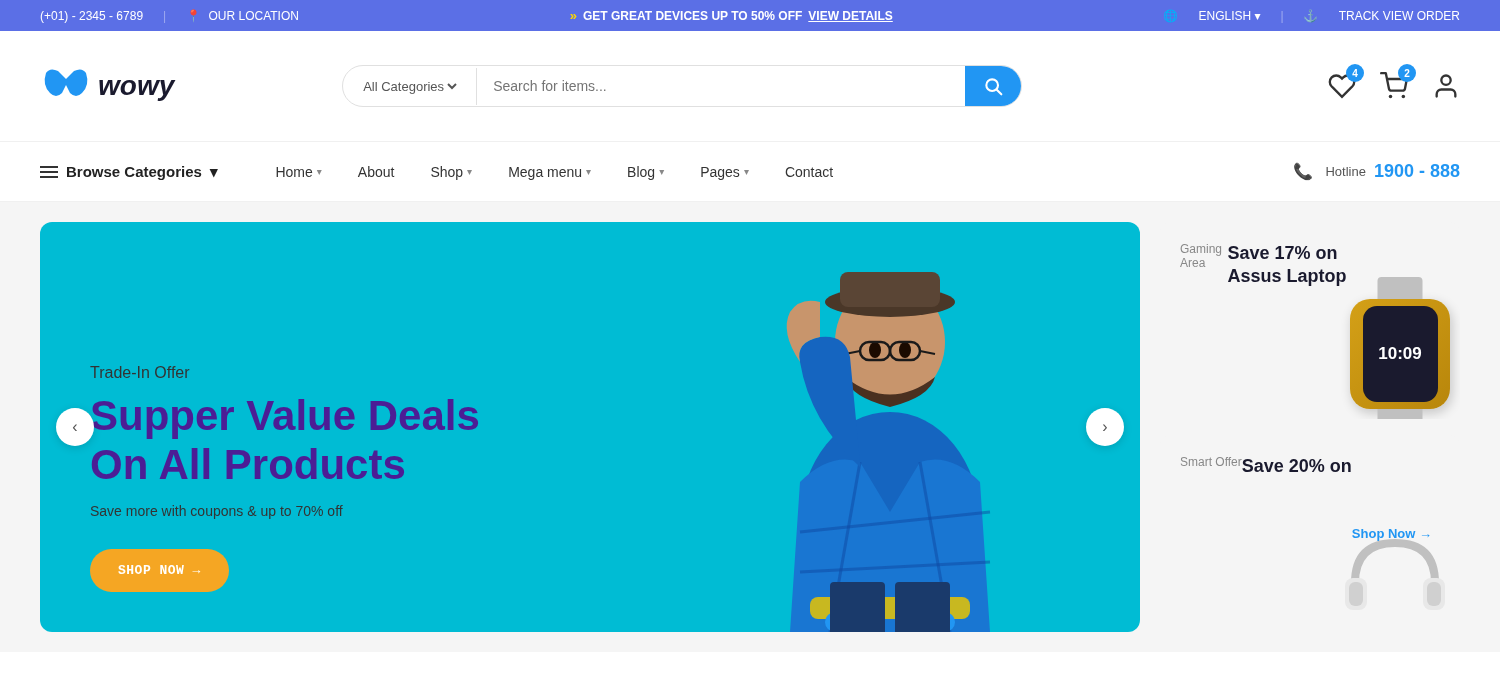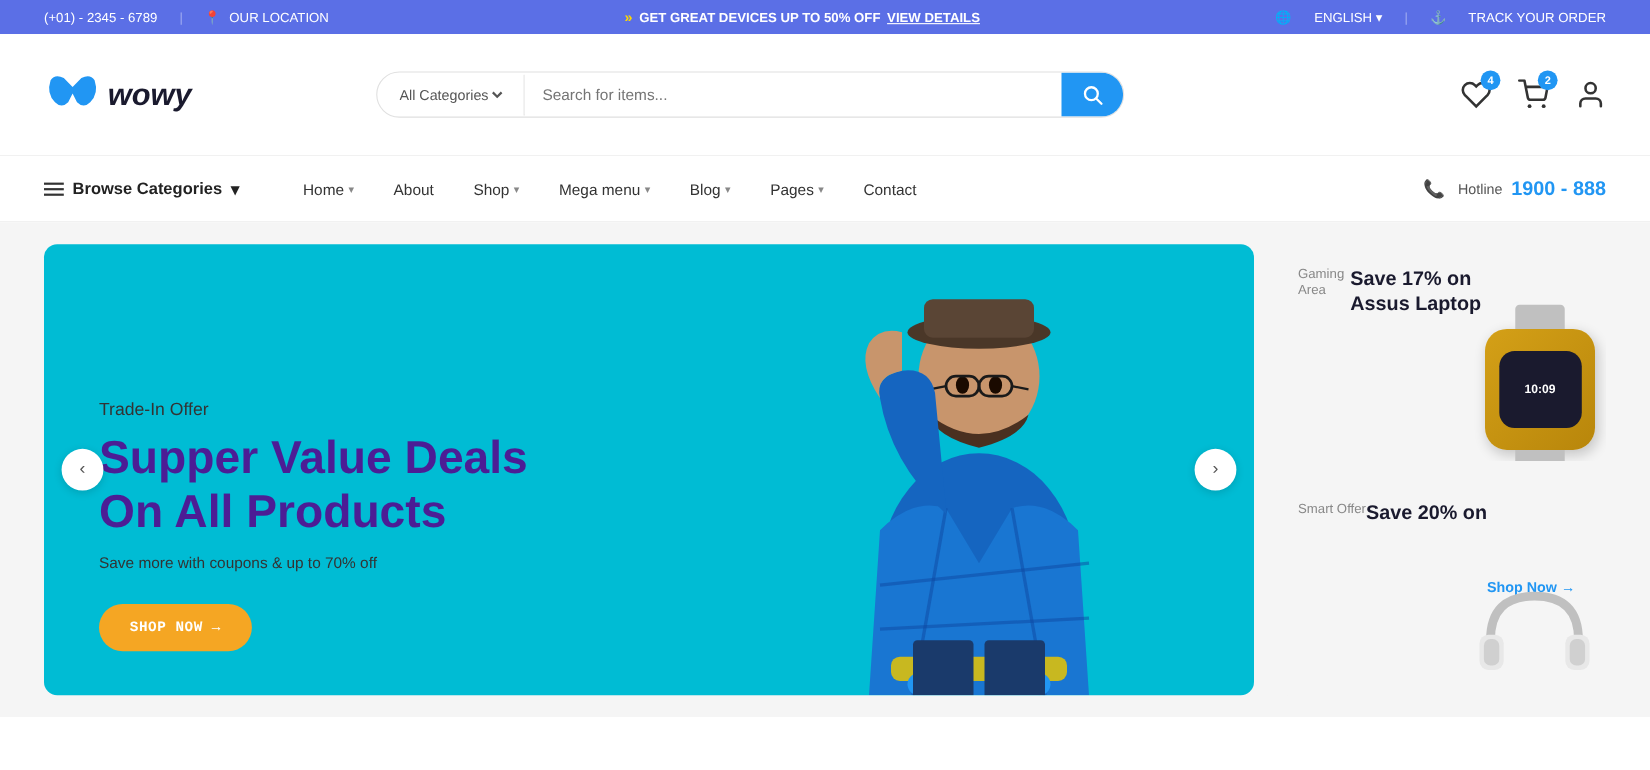--- a/index.html
+++ b/index.html
@@ -345,28 +345,28 @@
       background: linear-gradient(135deg, #d4a017, #b8860b);
       border-radius: 20px;
       position: relative;
       display: flex;
       align-items: center;
       justify-content: center;
       box-shadow: 2px 4px 12px rgba(0,0,0,0.2);
     }
     .watch-screen {
       width: 75px;
-      height: 70px;
+      height: 96px;
       background: #1a1a2e;
       border-radius: 14px;
       display: flex;
       align-items: center;
       justify-content: center;
       color: white;
-      font-size: 11px;
+      font-size: 17px;
       font-weight: 600;
     }
     .watch-band-top, .watch-band-bottom {
       position: absolute;
       left: 50%;
       transform: translateX(-50%);
       width: 45px;
       background: #c0c0c0;
       border-radius: 4px;
     }
@@ -391,21 +391,21 @@
     <a href="#" class="view-details">VIEW DETAILS</a>
   </div>
   <div class="top-bar-right">
     <span>🌐</span>
     <a href="#">
       <span>ENGLISH</span>
       <span> ▾</span>
     </a>
     <span class="separator">|</span>
     <span>⚓</span>
-    <a href="#">TRACK YOUR ORDER</a>
+    <a href="#">TRACK VIEW ORDER</a>
   </div>
 </div>
 
 <div class="header">
 
   <a href="#" class="logo">
     <svg class="logo-icon" viewBox="0 0 52 42" fill="none" xmlns="http://www.w3.org/2000/svg">
       <path d="M6 8 Q2 20 10 28 Q16 34 22 28 L26 20 L30 28 Q36 34 42 28 Q50 20 46 8 Q42 2 34 6 L26 14 L18 6 Q10 2 6 8Z" fill="#2196f3"></path>
     </svg>
     <span class="logo-text">wowy</span>

